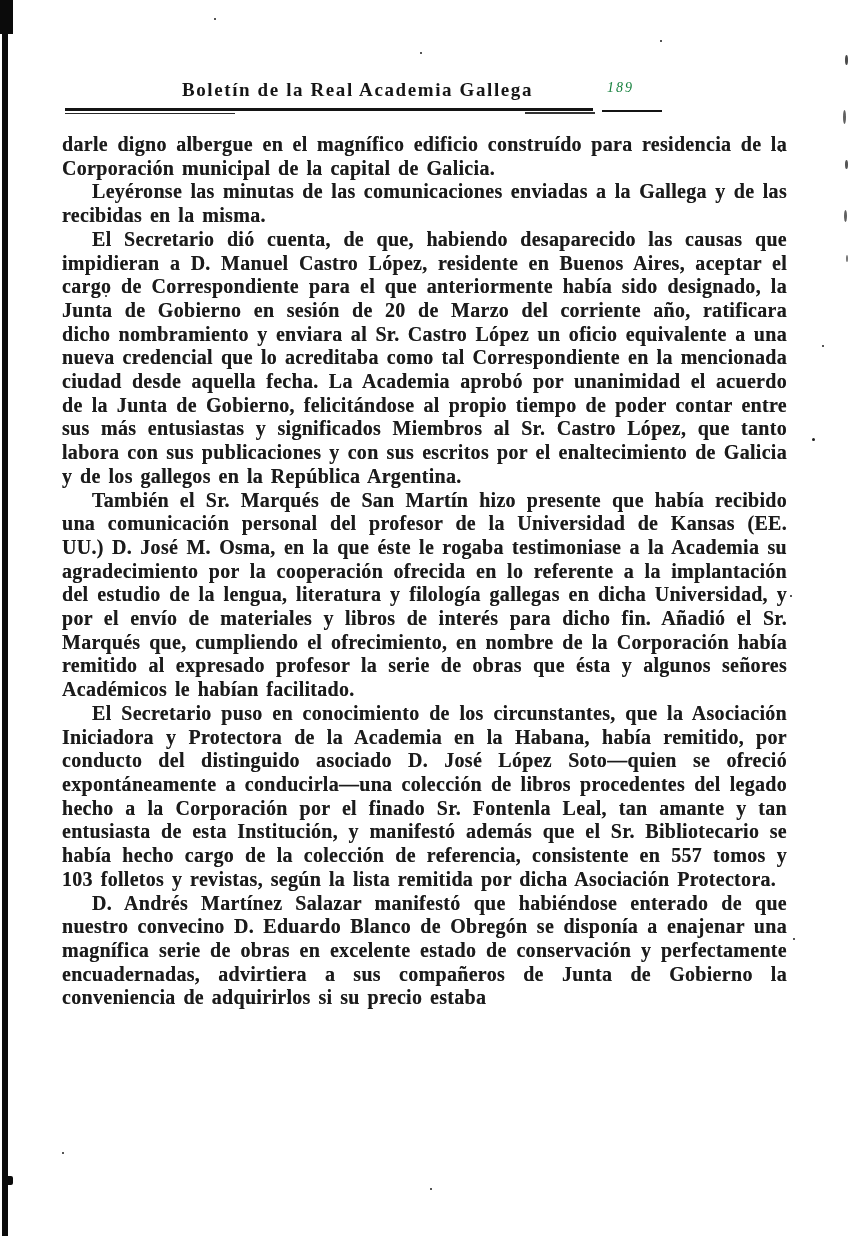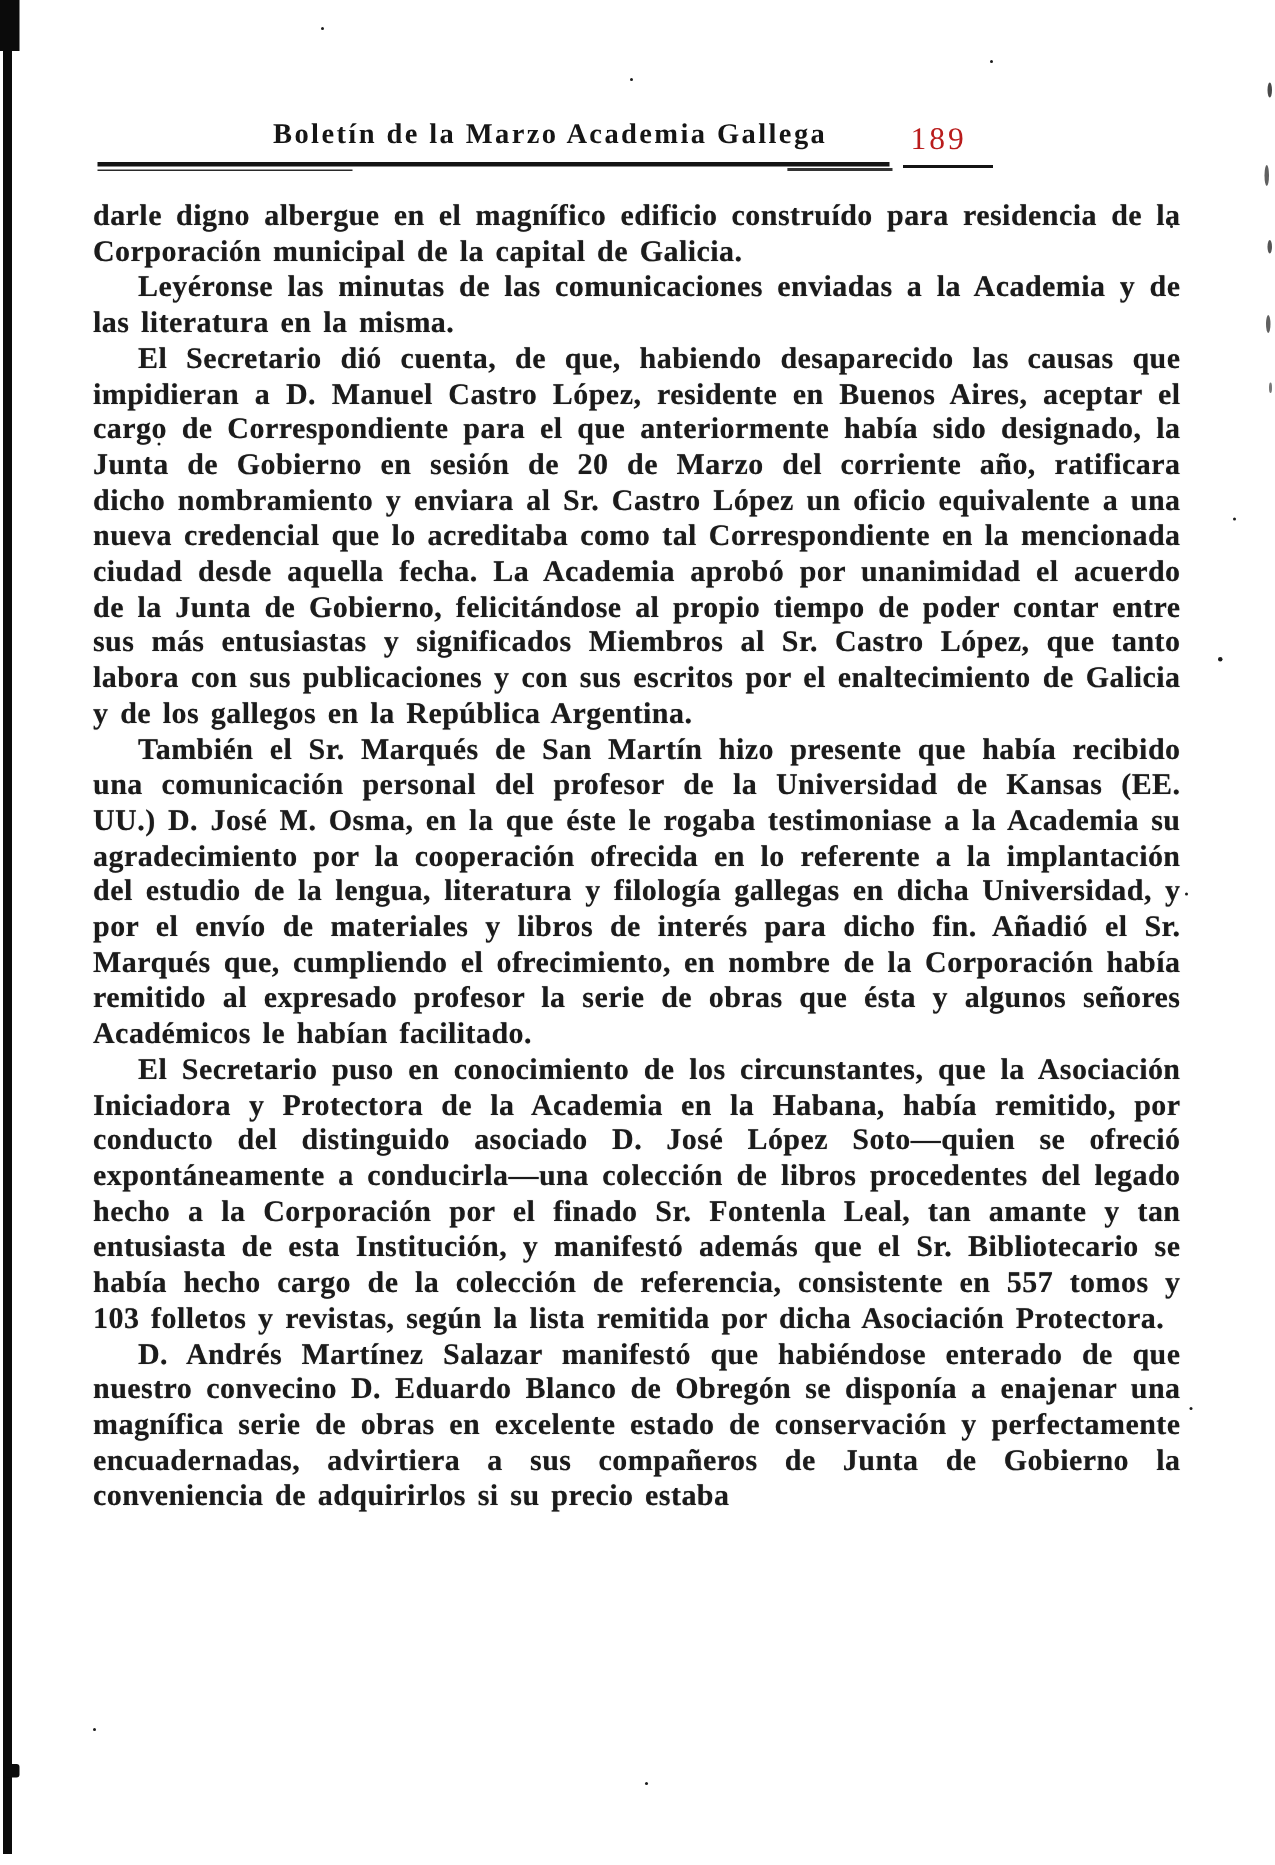--- a/index.html
+++ b/index.html
@@ -19,21 +19,21 @@
 
   
   .header{position:absolute;left:62px;top:79px;width:725px;height:46px;color:#161616;}
   .journal-title{
     position:absolute;left:120px;top:0;
     font-size:19px;font-weight:700;letter-spacing:1.6px;
     white-space:nowrap;color:#161616;
   }
   .folio{
     position:absolute;left:545px;top:1px;
-    font-size:21px;letter-spacing:2px;color:#b91c1c;
+    font-size:14px;letter-spacing:2px;color:#15803d;font-style:italic;
   }
   .rule-main{position:absolute;left:3px;top:29px;width:528px;height:3px;background:#141414;}
   .rule-sub{position:absolute;left:3px;top:34px;width:170px;height:1px;background:#2a2a2a;}
   .rule-dash{position:absolute;left:463px;top:33px;width:70px;height:2px;background:#333;
     background-image:linear-gradient(90deg,#333 60%,transparent 60%);background-size:9px 2px;}
   .rule-folio{position:absolute;left:540px;top:31px;width:60px;height:2px;background:#141414;}
 
   
   .body-text{
     position:absolute;left:62px;top:133px;width:725px;
@@ -53,31 +53,31 @@
 </head>
 <body>
 
 <div class="page">
 
   <div class="gutter-top"></div>
   <div class="gutter-strip"></div>
   <div class="gutter-bump"></div>
 
   <div class="header">
-    <div class="journal-title">Boletín de la Marzo Academia Gallega</div>
+    <div class="journal-title">Boletín de la Real Academia Gallega</div>
     <div class="folio">189</div>
     <div class="rule-main"></div>
     <div class="rule-sub"></div>
     <div class="rule-dash"></div>
     <div class="rule-folio"></div>
   </div>
 
   <div class="body-text">
     <p>darle digno albergue en el magnífico edificio construído para residencia de la Corporación municipal de la capital de Galicia.</p>
-    <p class="indent">Leyéronse las minutas de las comunicaciones enviadas a la Academia y de las literatura en la misma.</p>
+    <p class="indent">Leyéronse las minutas de las comunicaciones enviadas a la Gallega y de las recibidas en la misma.</p>
     <p class="indent">El Secretario dió cuenta, de que, habiendo desaparecido las causas que impidieran a D. Manuel Castro López, residente en Buenos Aires, aceptar el cargo de Correspondiente para el que anteriormente había sido designado, la Junta de Gobierno en sesión de 20 de Marzo del corriente año, ratificara dicho nombramiento y enviara al Sr. Castro López un oficio equivalente a una nueva credencial que lo acreditaba como tal Correspondiente en la mencionada ciudad desde aquella fecha. La Academia aprobó por unanimidad el acuerdo de la Junta de Gobierno, felicitándose al propio tiempo de poder contar entre sus más entusiastas y significados Miembros al Sr. Castro López, que tanto labora con sus publicaciones y con sus escritos por el enaltecimiento de Galicia y de los gallegos en la República Argentina.</p>
     <p class="indent">También el Sr. Marqués de San Martín hizo presente que había recibido una comunicación personal del profesor de la Universidad de Kansas (EE. UU.) D. José M. Osma, en la que éste le rogaba testimoniase a la Academia su agradecimiento por la cooperación ofrecida en lo referente a la implantación del estudio de la lengua, literatura y filología gallegas en dicha Universidad, y por el envío de materiales y libros de interés para dicho fin. Añadió el Sr. Marqués que, cumpliendo el ofrecimiento, en nombre de la Corporación había remitido al expresado profesor la serie de obras que ésta y algunos señores Académicos le habían facilitado.</p>
     <p class="indent">El Secretario puso en conocimiento de los circunstantes, que la Asociación Iniciadora y Protectora de la Academia en la Habana, había remitido, por conducto del distinguido asociado D. José López Soto—quien se ofreció expontáneamente a conducirla—una colección de libros procedentes del legado hecho a la Corporación por el finado Sr. Fontenla Leal, tan amante y tan entusiasta de esta Institución, y manifestó además que el Sr. Bibliotecario se había hecho cargo de la colección de referencia, consistente en 557 tomos y 103 folletos y revistas, según la lista remitida por dicha Asociación Protectora.</p>
     <p class="indent">D. Andrés Martínez Salazar manifestó que habiéndose enterado de que nuestro convecino D. Eduardo Blanco de Obregón se disponía a enajenar una magnífica serie de obras en excelente estado de conservación y perfectamente encuadernadas, advirtiera a sus compañeros de Junta de Gobierno la conveniencia de adquirirlos si su precio estaba</p>
   </div>
 
   <div class="speck" style="left:845px;top:55px;width:3px;height:10px;opacity:.8"></div>
   <div class="speck" style="left:843px;top:110px;width:3px;height:14px;opacity:.7"></div>
   <div class="speck" style="left:845px;top:160px;width:3px;height:9px;opacity:.75"></div>
   <div class="speck" style="left:844px;top:210px;width:3px;height:12px;opacity:.7"></div>

